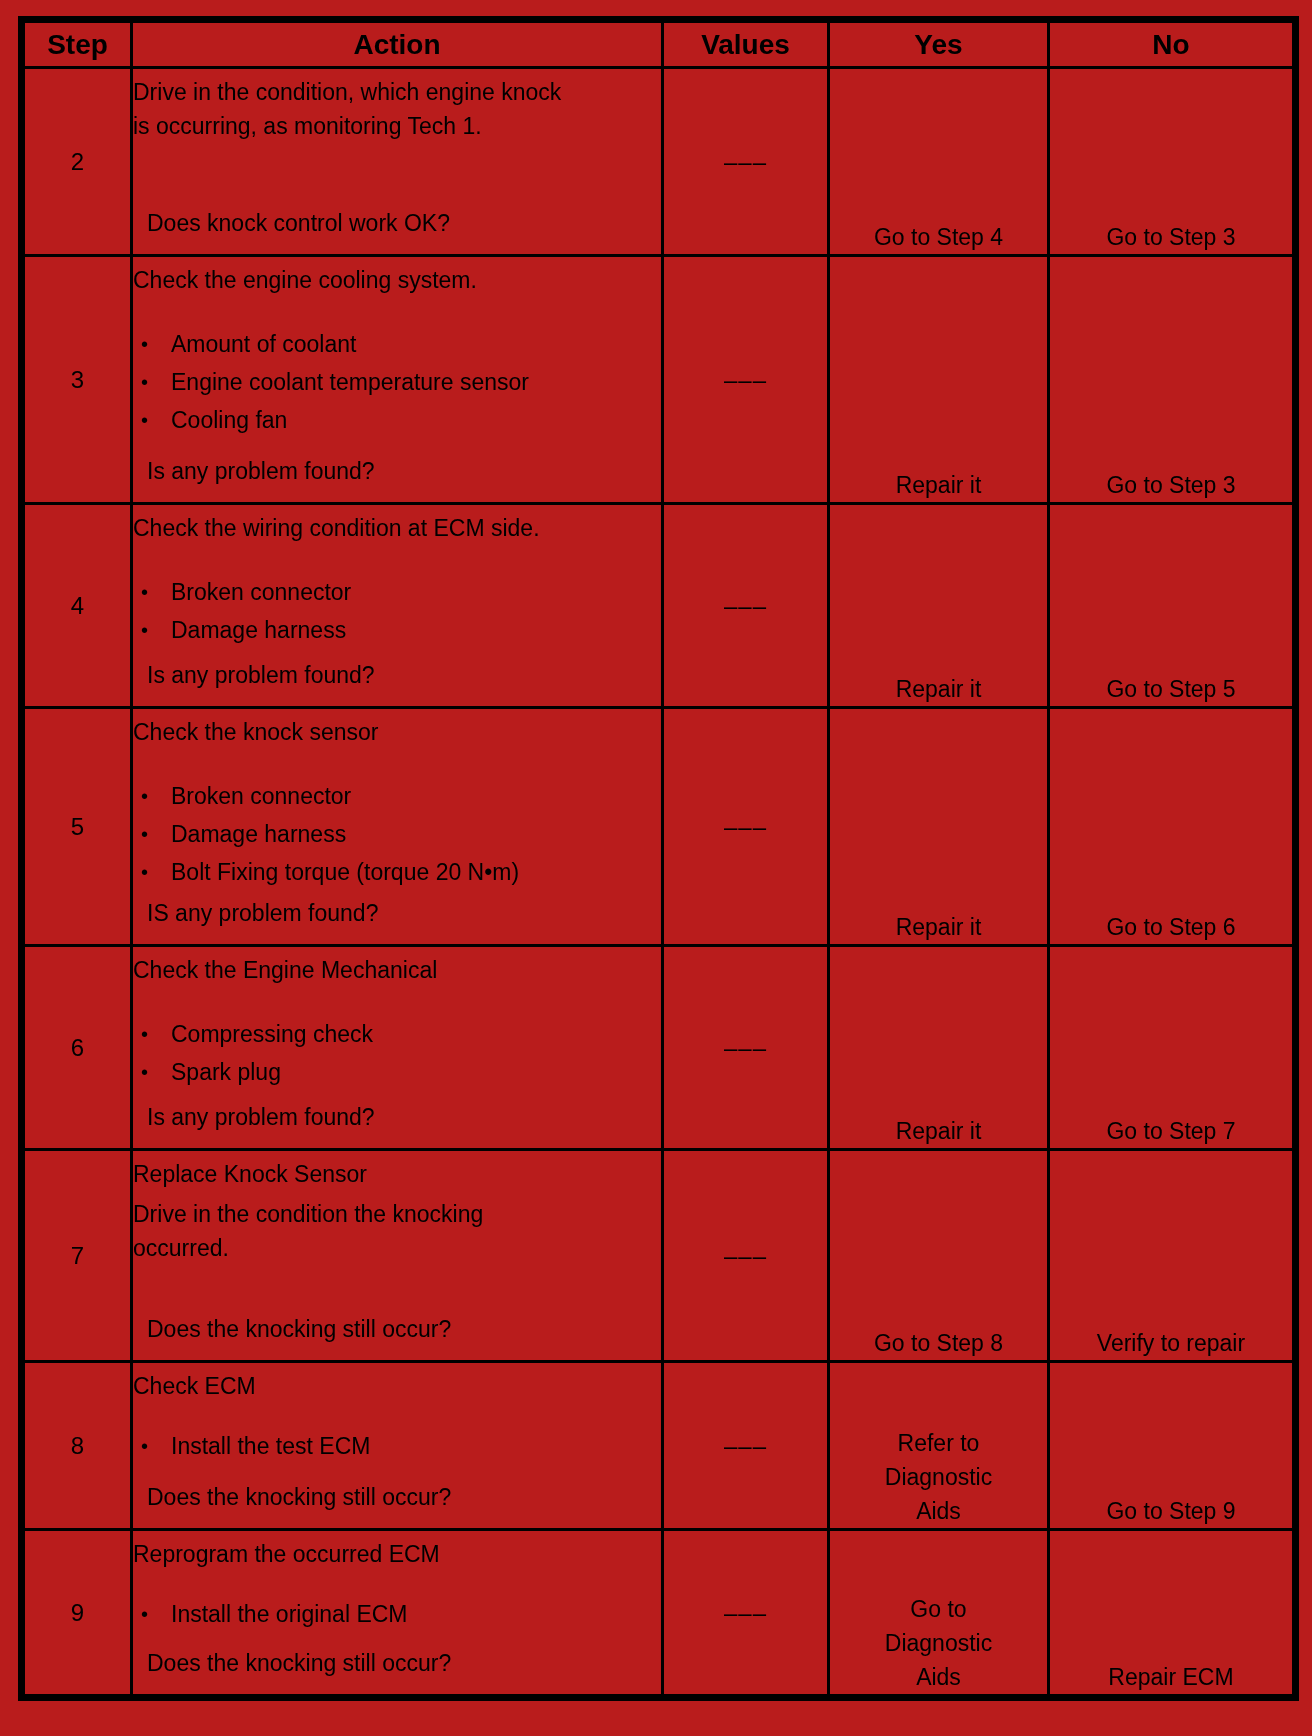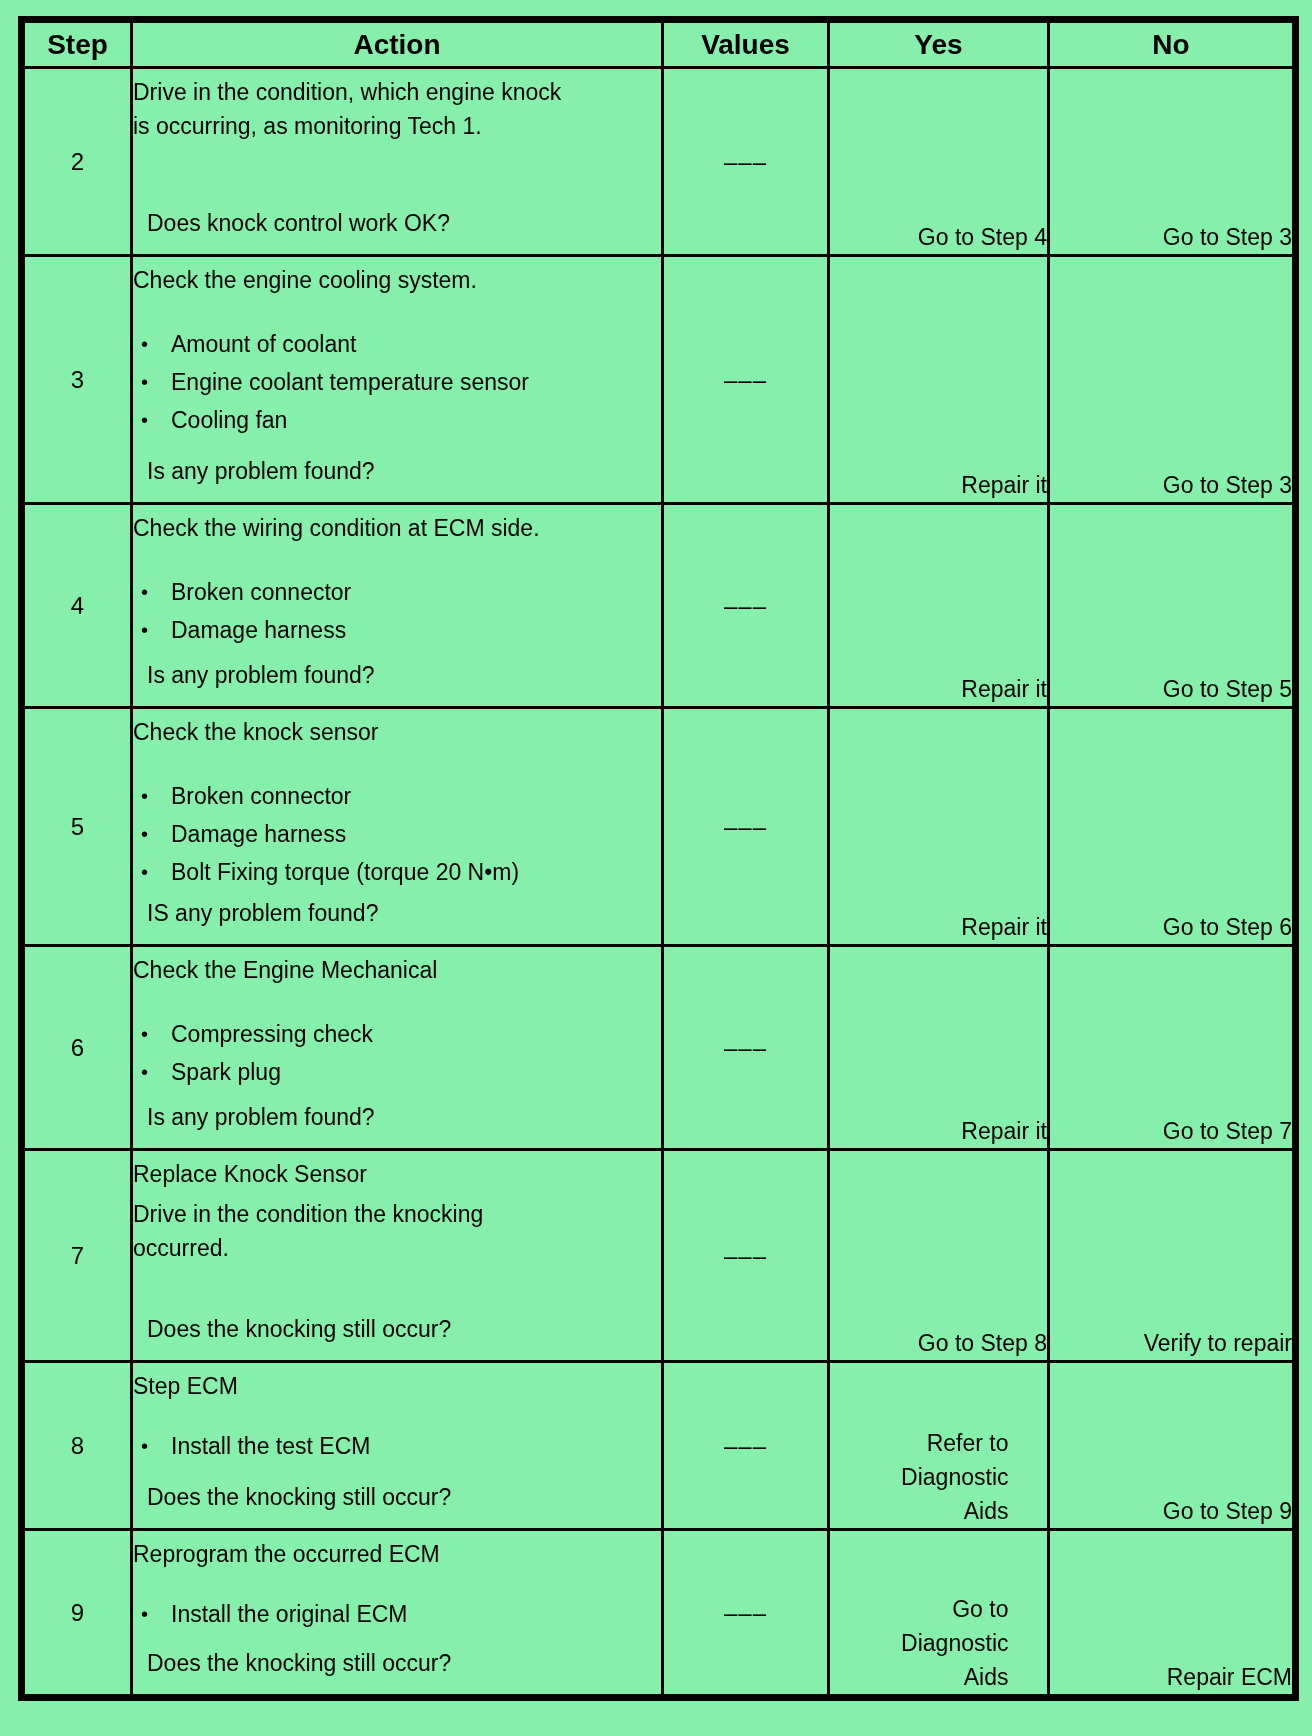--- a/index.html
+++ b/index.html
@@ -5,21 +5,21 @@
   html, body {
     margin: 0;
     padding: 0;
     background: #ffffff;
     font-family: "Liberation Sans", sans-serif;
     color: #000000;
   }
   .page {
     width: 1312px;
     height: 1736px;
-    background: #86efac;
+    background: #b91c1c;
     box-sizing: border-box;
     padding: 16px 20px 0 18px;
   }
   table.diag {
     border-collapse: collapse;
     table-layout: fixed;
     width: 1274px;
     border: 7px solid #000;
     font-size: 23px;
     line-height: 34px;
@@ -75,21 +75,21 @@
   }
   td.values {
     text-align: center;
     vertical-align: middle;
   }
   .dash {
     letter-spacing: 1px;
     font-size: 24px;
   }
   td.yes, td.no {
-    text-align: right;
+    text-align: center;
     vertical-align: bottom;
     padding-bottom: 16px;
     margin-left: 24px;
   }
   td.yes .cell-text, td.no .cell-text {
     display: block;
     margin: 0 auto;
   }
   .narrow {
     max-width: 140px;
@@ -253,21 +253,21 @@
             <span class="cell-text">Go to Step 8</span>
           </td>
         <td class="no">
             <span class="cell-text">Verify to repair</span>
           </td>
       </tr>
 
       <tr style="height:168px;">
         <td class="step">8</td>
         <td class="action">
-          <div class="para">Step ECM</div>
+          <div class="para">Check ECM</div>
           <div class="bullets" style="margin-top:26px;">
             <div class="bullet">
                 <span class="dot">•</span>
                 <span>Install the test ECM</span>
               </div>
           </div>
           <div class="question">Does the knocking still occur?</div>
         </td>
         <td class="values"><span class="dash">–––</span></td>
         <td class="yes">

